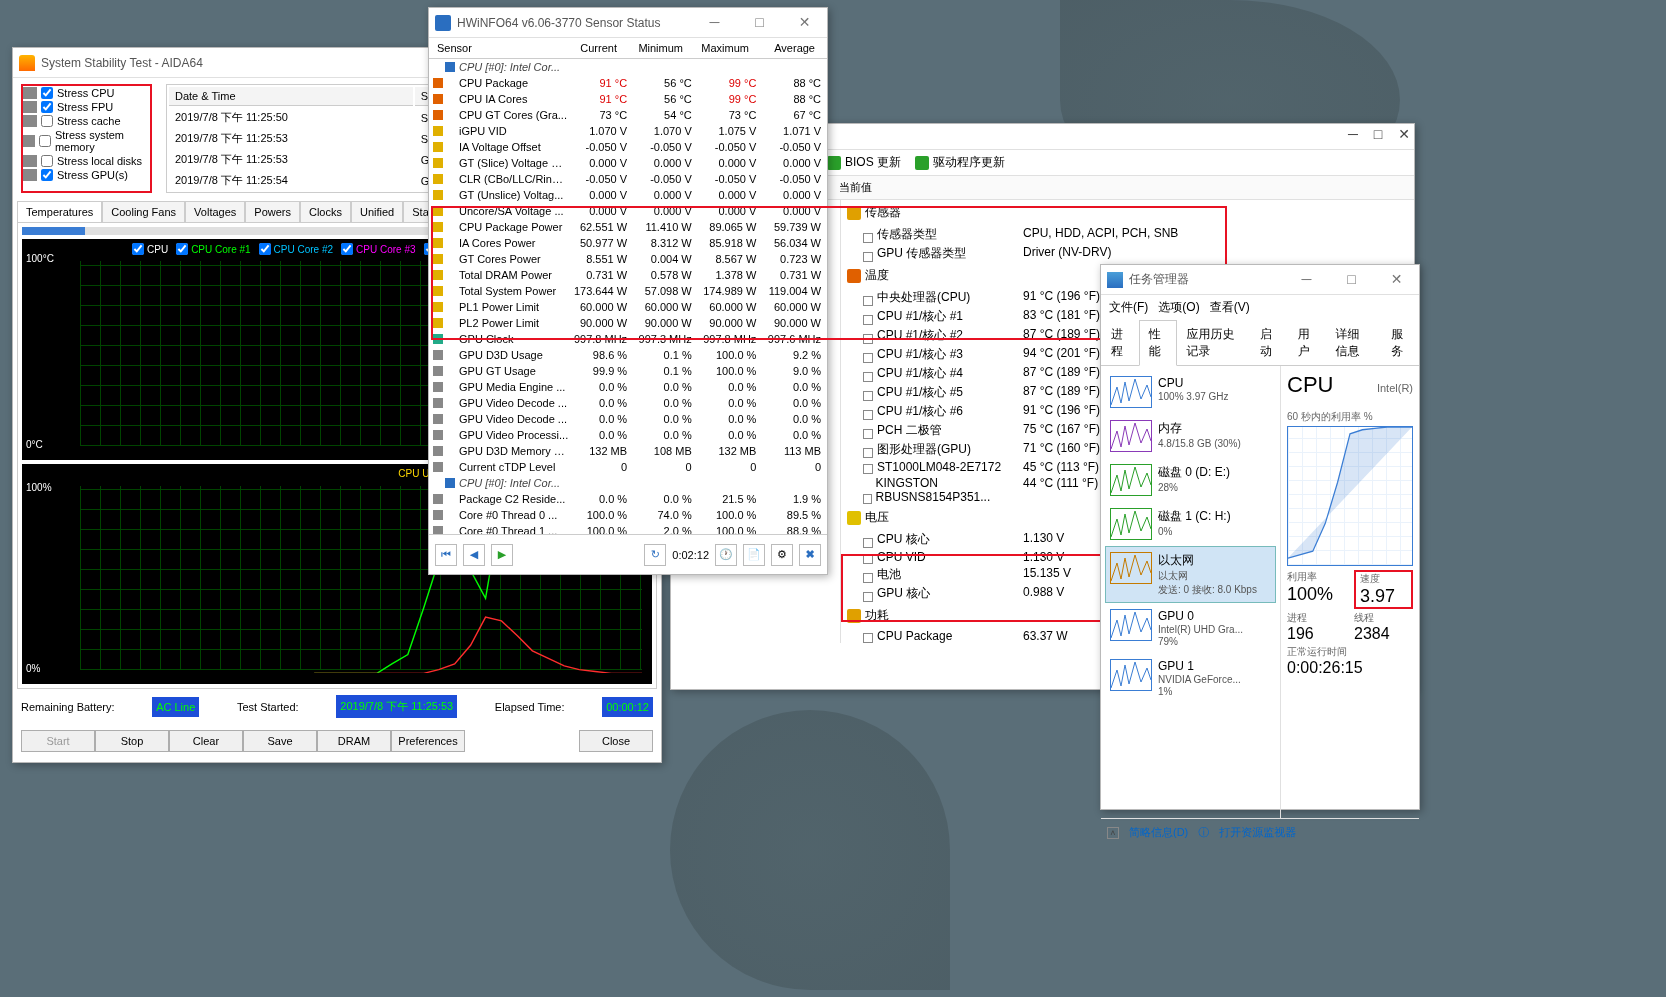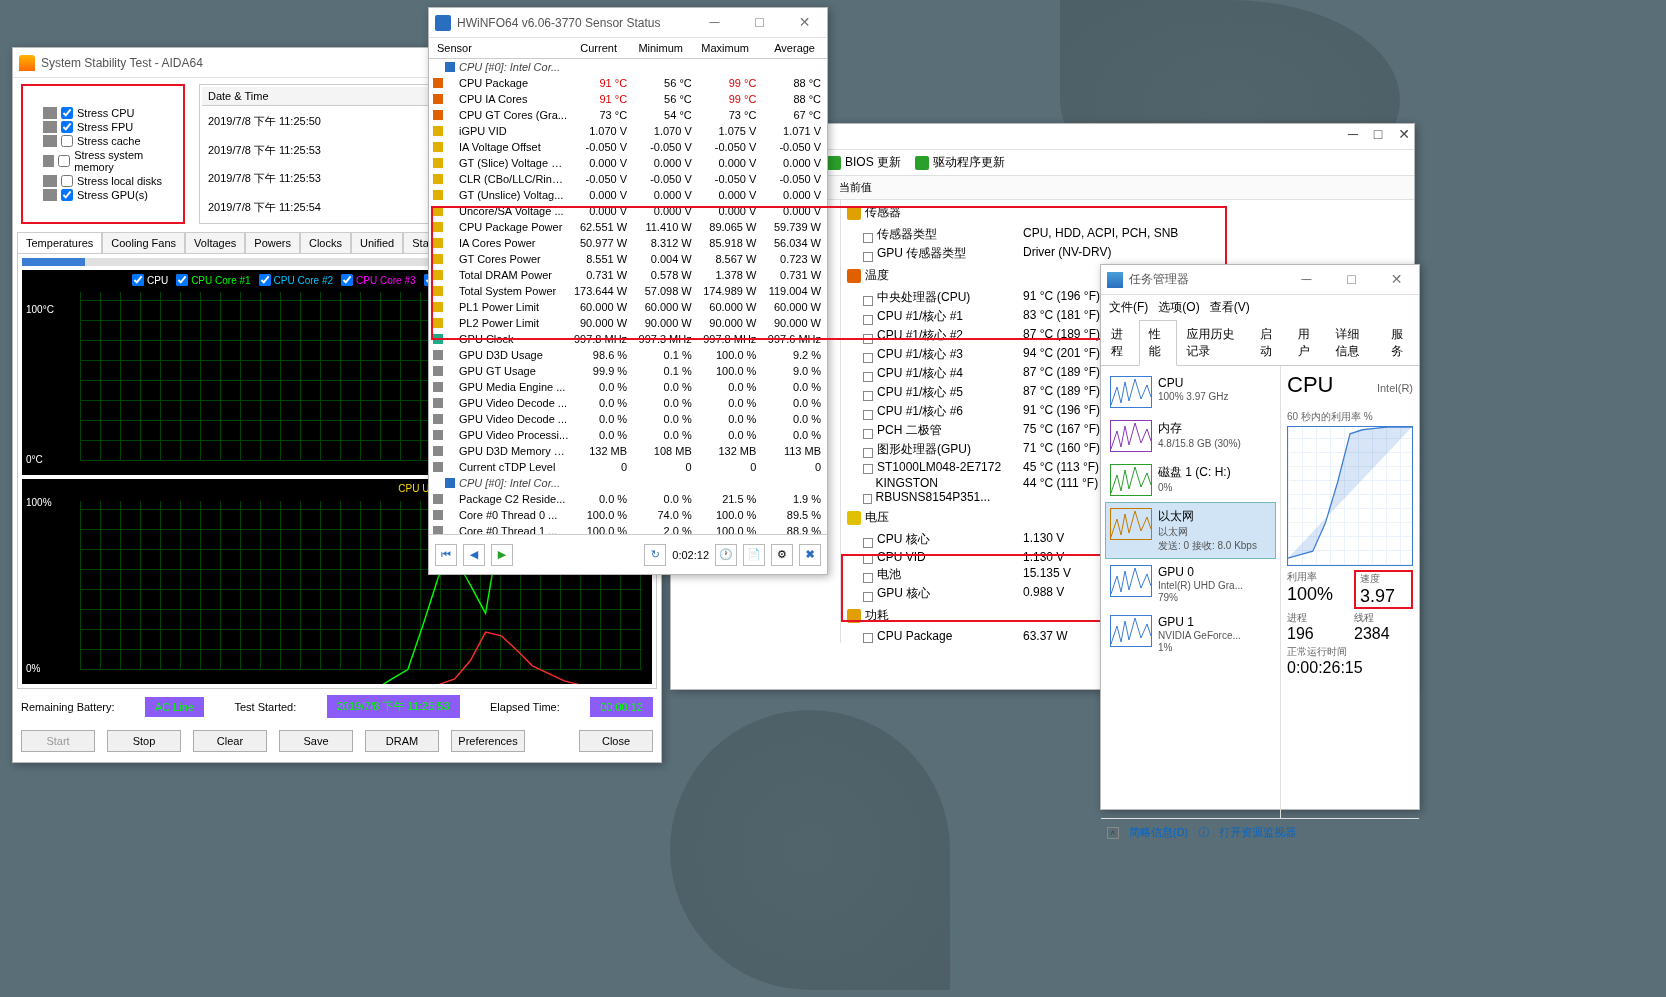--- a/index.html
+++ b/index.html
@@ -11,39 +11,39 @@
 .titlebar{height:30px;background:#fff;display:flex;align-items:center;padding:0 6px;border-bottom:1px solid #e0e0e0;font-size:12px;color:#555}
 .titlebar .ticon{width:16px;height:16px;margin-right:6px}
 .winctrl{position:absolute;right:0;top:0;display:flex}
 .winctrl span{width:45px;height:28px;display:flex;align-items:center;justify-content:center;color:#777;font-size:14px}
 
 
 #aida{top:47px;left:12px;width:650px;height:716px}
 #aida .titlebar{background:#fff}
 #aida .body{display:flex;flex-direction:column;height:calc(100% - 30px);padding:4px}
 .stressrow{padding:2px 4px;display:flex;gap:14px;font-size:11px}
-.stressopts{border:2px solid #e81123;padding:20px;width:164px}
+.stressopts{border:2px solid #e81123;padding:0;width:131px}
 .stressopts label{display:flex;align-items:center;gap:4px;padding:1px 0;font-size:11px}
 .opticon{width:14px;height:12px;background:#888;display:inline-block}
 .eventtbl{flex:1;border:1px solid #ccc;font-size:11px}
 .eventtbl th{text-align:left;padding:3px 6px;border-bottom:1px solid #ccc;background:#f4f4f4;font-weight:400}
 .eventtbl td{padding:2px 6px}
 .aidatabs{display:flex;font-size:11px;margin-top:6px}
 .aidatabs span{padding:4px 8px;border:1px solid #ccc;border-bottom:none;background:#f4f4f4;cursor:pointer}
 .aidatabs span.active{background:#fff;position:relative;z-index:1}
 .grapharea{flex:1;display:flex;flex-direction:column;gap:4px;border:1px solid #ccc;padding:4px}
 .chart{background:#000;flex:1;position:relative;overflow:hidden;font-size:10px;color:#fff}
 .chart .axis{position:absolute;left:4px;color:#fff}
 .chart .legend{position:absolute;top:4px;left:110px;display:flex;gap:8px;font-size:10px}
 .chart .legend span{display:flex;align-items:center;gap:3px}
 .gridbg{position:absolute;inset:22px 10px 14px 58px;
  background-image:repeating-linear-gradient(0deg,#004400 0 1px,transparent 1px 20px),repeating-linear-gradient(90deg,#004400 0 1px,transparent 1px 20px)}
 .statusrow{display:flex;justify-content:space-between;font-size:11px;padding:6px 4px;align-items:center}
-.statusrow .blk{background:#8b5cf6;padding:4px 10px}
-.btnrow{display:flex;gap:12px;padding:6px 4px}
+.statusrow .blk{background:#1d4ed8;padding:4px 4px}
+.btnrow{display:flex;padding:6px 4px}
 .btnrow button{width:74px;height:22px;font-size:11px;background:#f0f0f0;border:1px solid #adadad}
 .btnrow button:disabled{color:#999}
 .btnrow .spacer{flex:1}
 
 
 #hw{top:7px;left:428px;width:400px;height:568px;z-index:5}
 #hw .hwbody{height:calc(100% - 30px);display:flex;flex-direction:column}
 .hwhdr{display:flex;font-size:11px;padding:4px 0;border-bottom:1px solid #ccc}
 .hwhdr span:first-child{width:128px;padding-left:8px}
 .hwhdr span:not(:first-child){width:66px;text-align:right;padding-right:6px}
@@ -173,21 +173,21 @@
             <span>
               <input type="checkbox" checked="" style=""> 
               <span style="color:#ff00ff">CPU Core #3</span>
             </span>
             <span>
               <input type="checkbox" checked="" style=""> 
               <span style="color:#ffffff">CPU</span>
             </span>
           </div>
         <div class="gridbg"></div>
-        <span class="axis" style="top:34px">100°C</span>
+        <span class="axis" style="top:14px">100°C</span>
         <span class="axis" style="bottom:10px">0°C</span>
       </div>
       <div class="chart" style="height:210px">
         <div style="position:absolute;top:4px;right:10px;font-size:10px">
           <span style="color:#ffd800">CPU Usage</span>
           <span style="color:#888">  |  </span>
           <span style="color:#ff4d4d">CPU Throttling (max: 30%) - Overheating</span>
         </div>
         <div class="gridbg"></div>
         <svg viewBox="0 0 600 200" preserveAspectRatio="none" style="position:absolute;inset:22px 10px 14px 58px;width:auto;height:auto">
@@ -634,20 +634,28 @@
             </svg>
           </div>
           <div class="txt"><b>内存</b><br><span style="color:#555;font-size:10px;white-space:pre-line">4.8/15.8 GB (30%)</span></div>
         </div>
         <div class="perftile">
           <div class="mini" style="border-color:#2aa02a">
             <svg viewBox="0 0 40 30" style="width:100%;height:100%">
               <polyline points="0,28 6,10 10,26 14,5 18,24 24,2 30,22 36,8 40,20" fill="none" stroke="#2aa02a" stroke-width="1"></polyline>
             </svg>
           </div>
+          <div class="txt"><b>磁盘 0 (D: E:)</b><br><span style="color:#555;font-size:10px;white-space:pre-line">28%</span></div>
+        </div>
+        <div class="perftile">
+          <div class="mini" style="border-color:#2aa02a">
+            <svg viewBox="0 0 40 30" style="width:100%;height:100%">
+              <polyline points="0,28 6,10 10,26 14,5 18,24 24,2 30,22 36,8 40,20" fill="none" stroke="#2aa02a" stroke-width="1"></polyline>
+            </svg>
+          </div>
           <div class="txt"><b>磁盘 1 (C: H:)</b><br><span style="color:#555;font-size:10px;white-space:pre-line">0%</span></div>
         </div>
         <div class="perftile sel">
           <div class="mini" style="border-color:#c47a00">
             <svg viewBox="0 0 40 30" style="width:100%;height:100%">
               <polyline points="0,28 6,10 10,26 14,5 18,24 24,2 30,22 36,8 40,20" fill="none" stroke="#c47a00" stroke-width="1"></polyline>
             </svg>
           </div>
           <div class="txt"><b>以太网</b><br><span style="color:#555;font-size:10px;white-space:pre-line">以太网
 发送: 0  接收: 8.0 Kbps</span></div>

